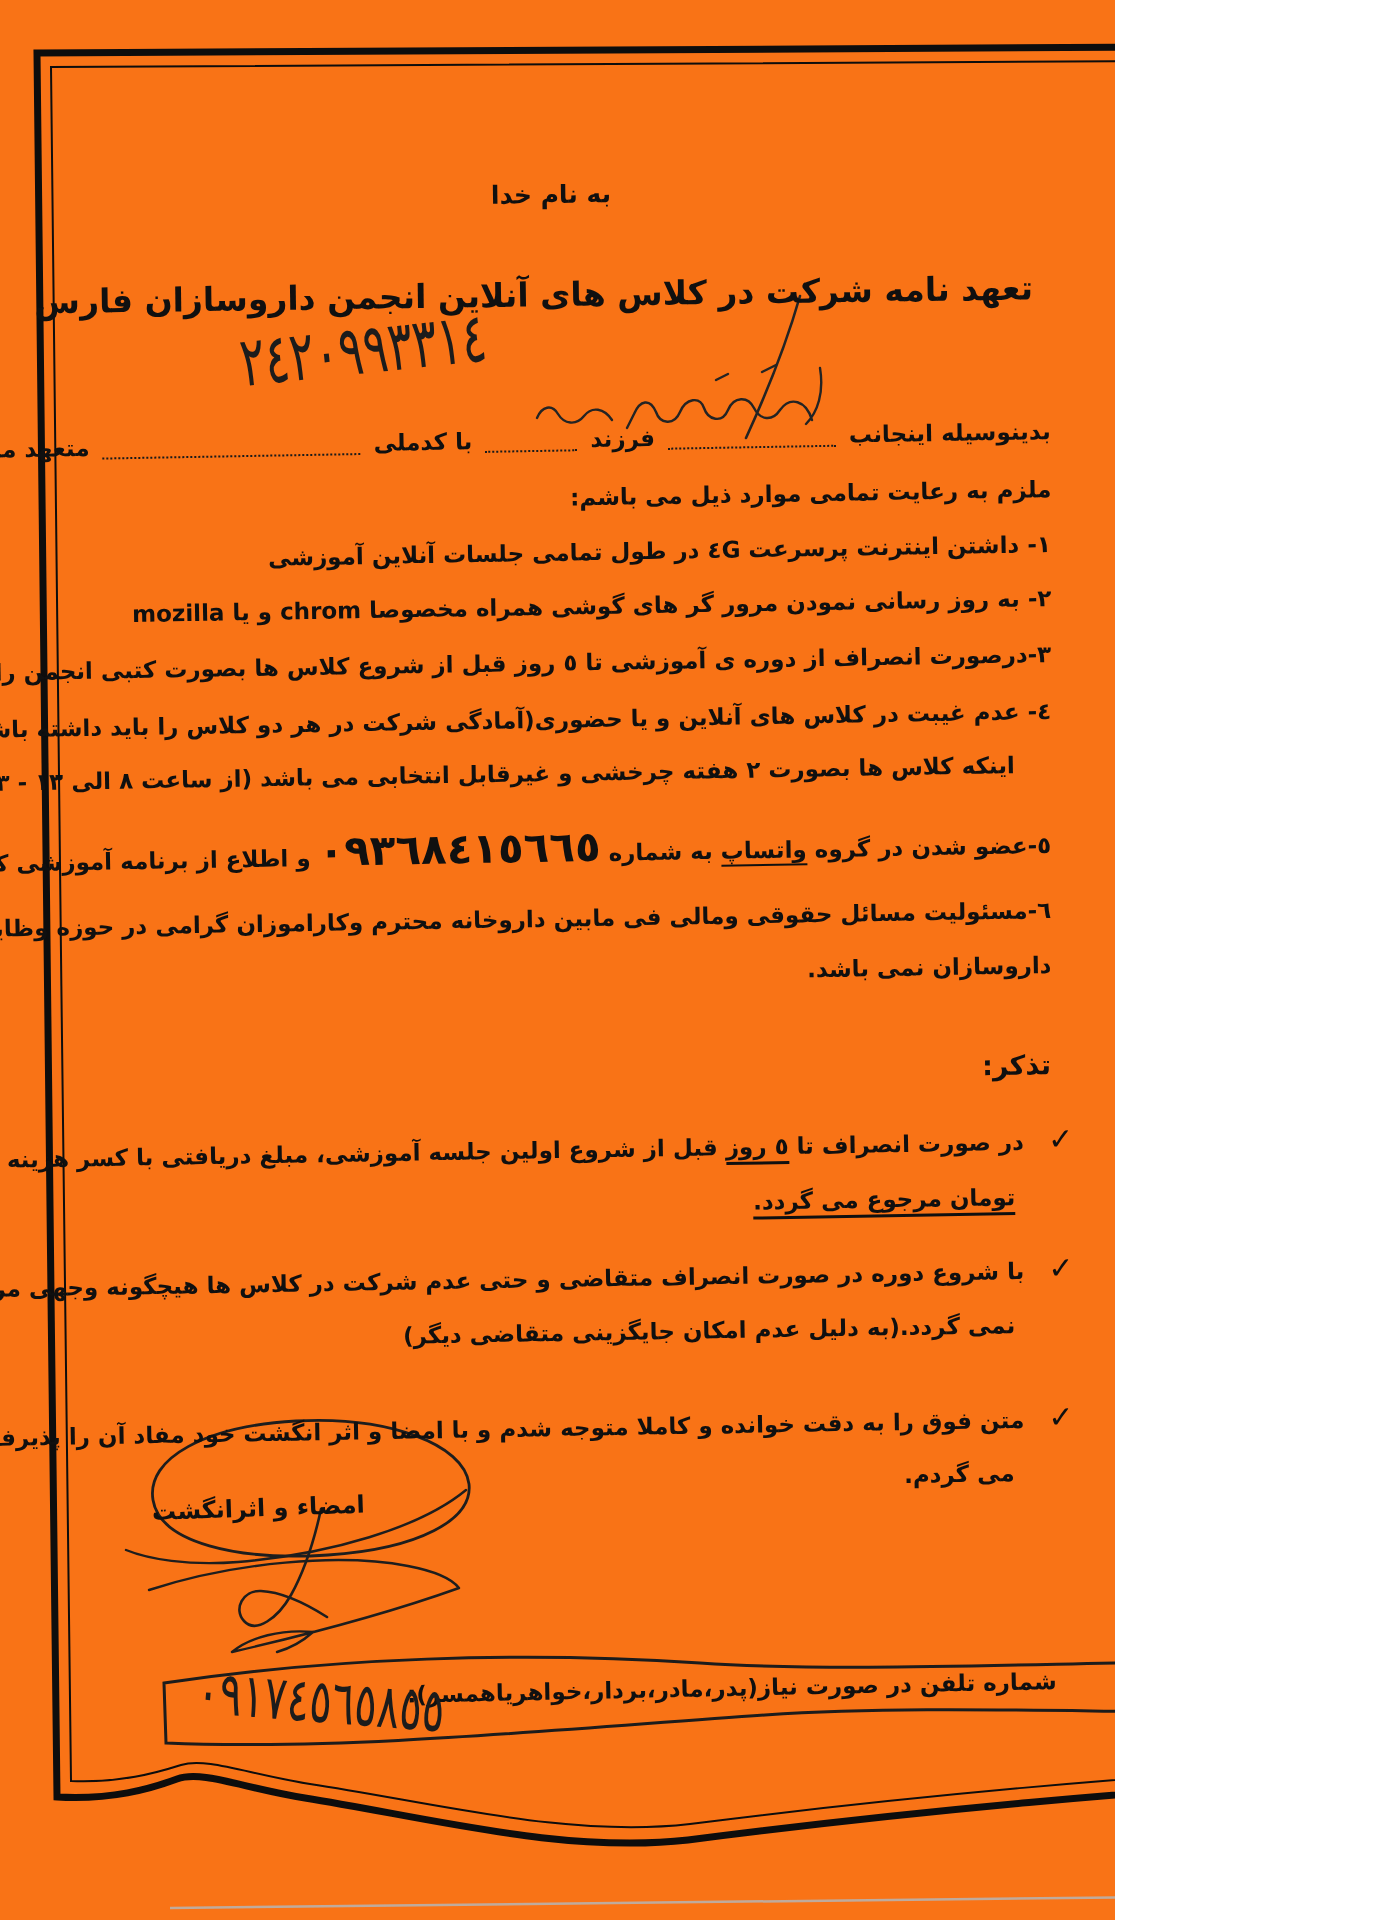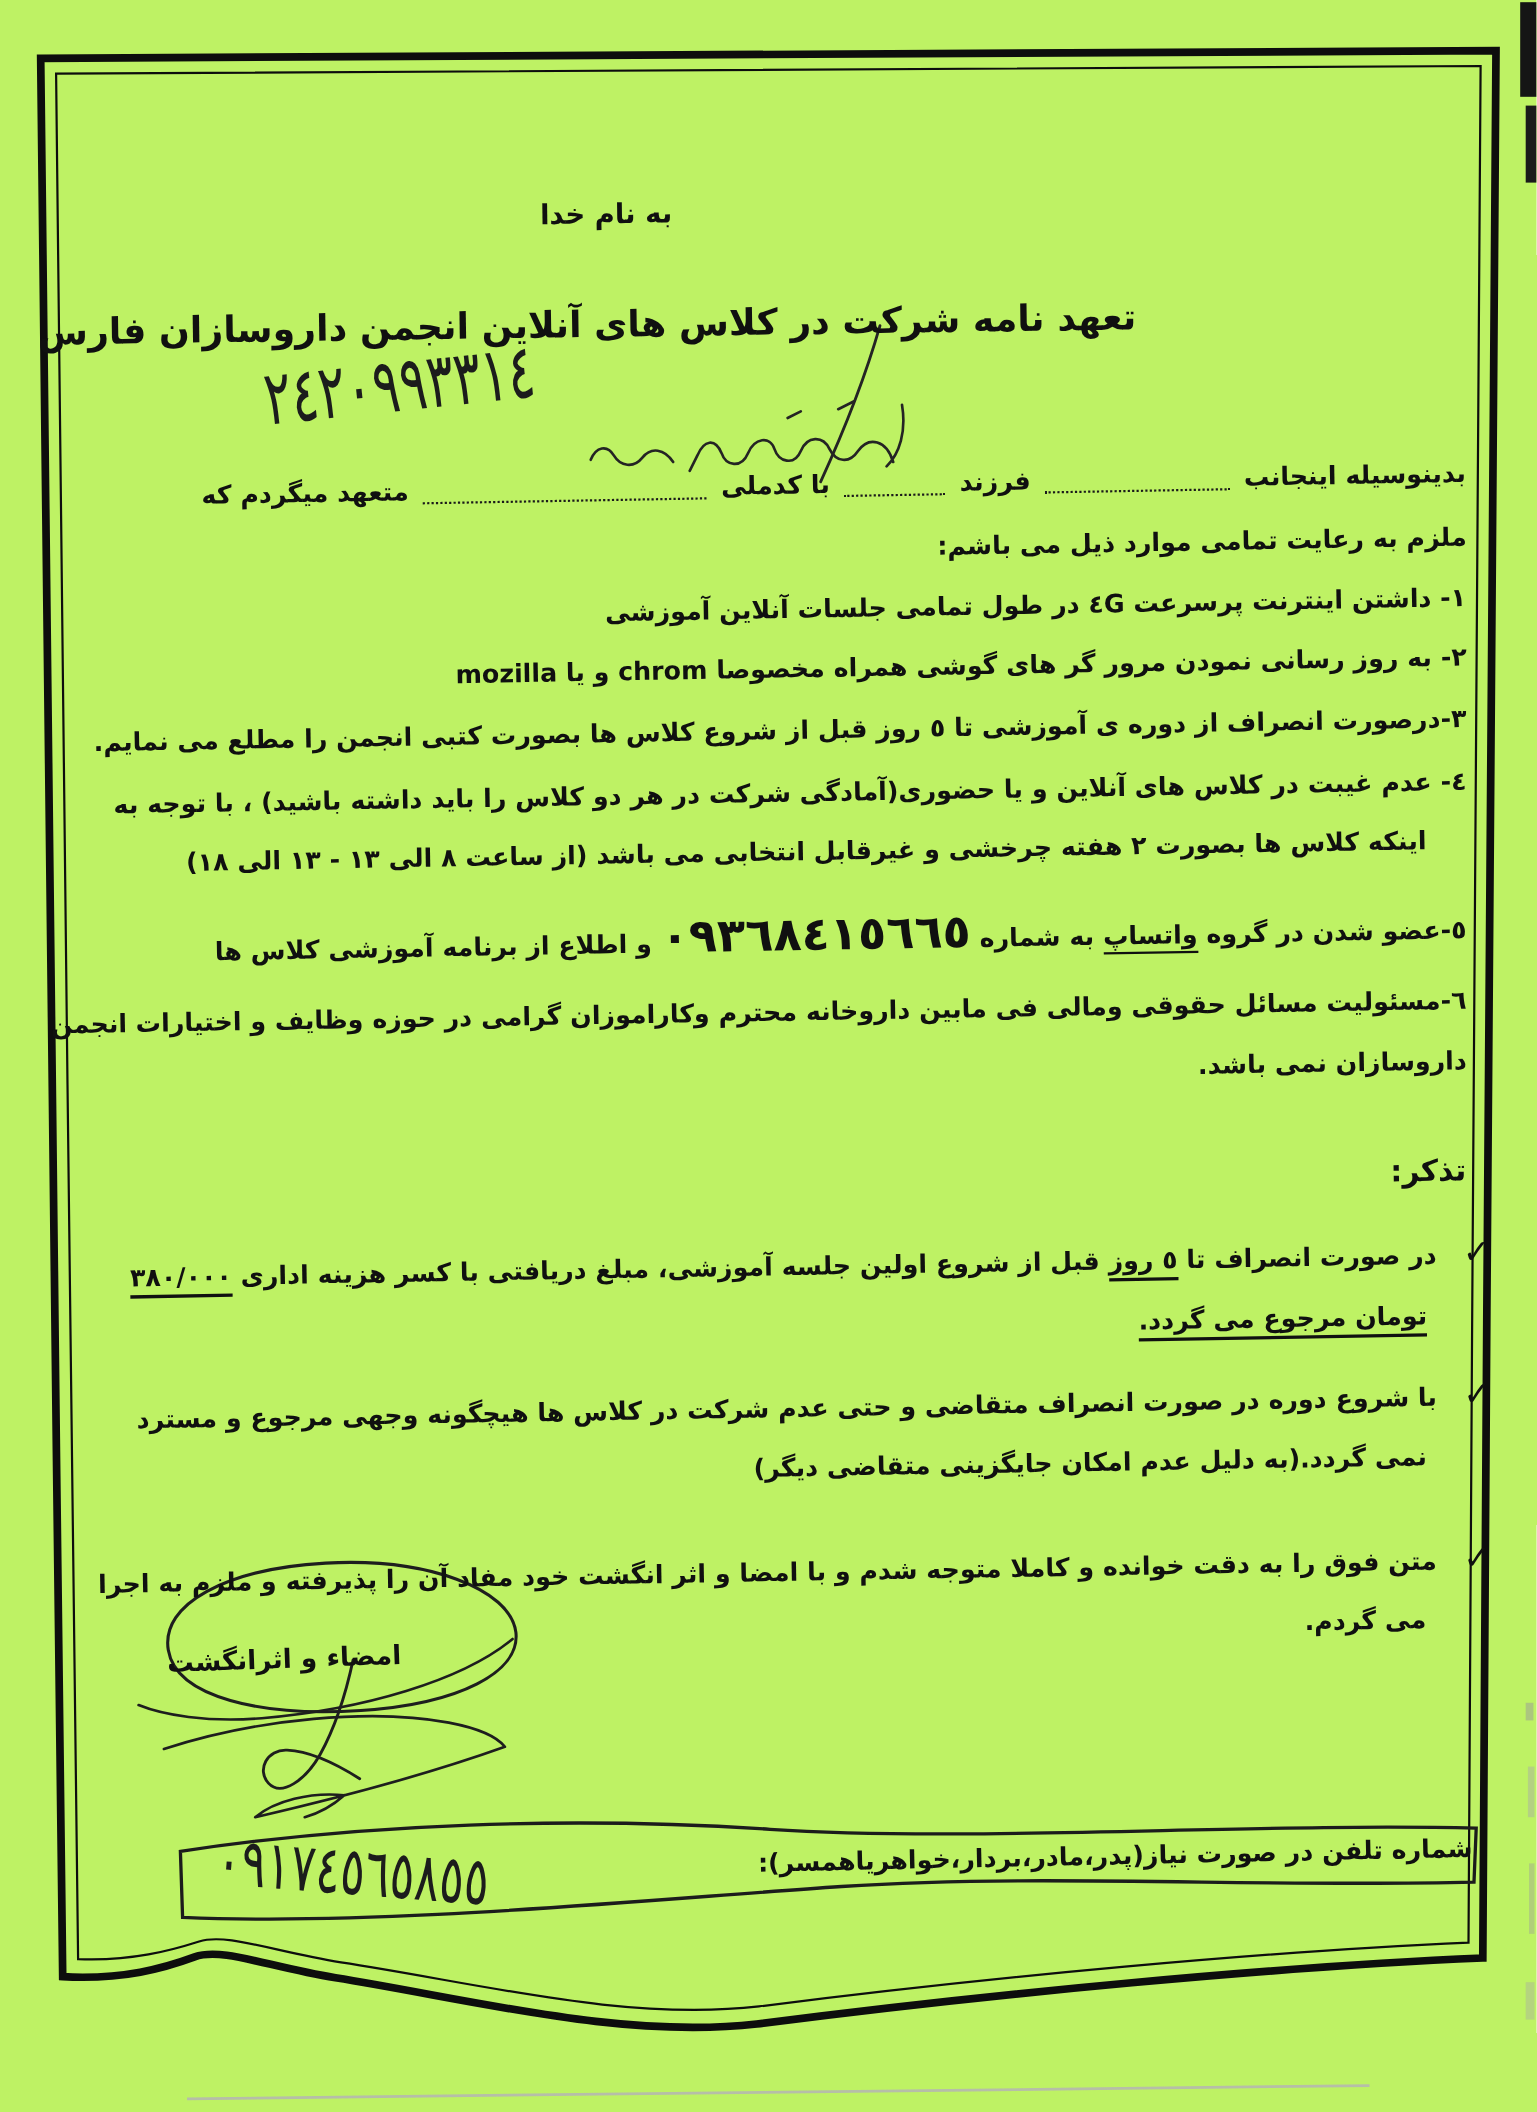--- a/index.html
+++ b/index.html
@@ -1,18 +1,18 @@
 <!DOCTYPE html>
 <html lang="fa"><head>
 <meta charset="utf-8">
 <style>
   html,body{margin:0;padding:0;background:#ffffff;}
   .page{
-    position:relative; width:1397px; height:1920px; overflow:hidden;
-    background:#bef264; font-family:"DejaVu Sans", sans-serif; color:#101010;
+    position:relative; width:1115px; height:1920px; overflow:hidden;
+    background:#f97316; font-family:"DejaVu Sans", sans-serif; color:#101010;
   }
   svg.overlay{position:absolute; left:0; top:0; z-index:1;}
   .line{
     position:absolute; z-index:2; direction:rtl; white-space:nowrap;
     font-weight:bold; font-size:23px; line-height:1.55; color:#101010;
     transform-origin:100% 50%; transform:rotate(-1deg);
   }
   .center{text-align:center; transform-origin:50% 50%;}
   .title{font-size:33px; letter-spacing:0; font-weight:bold;}
   .bismillah{font-size:25px; font-weight:600;}

